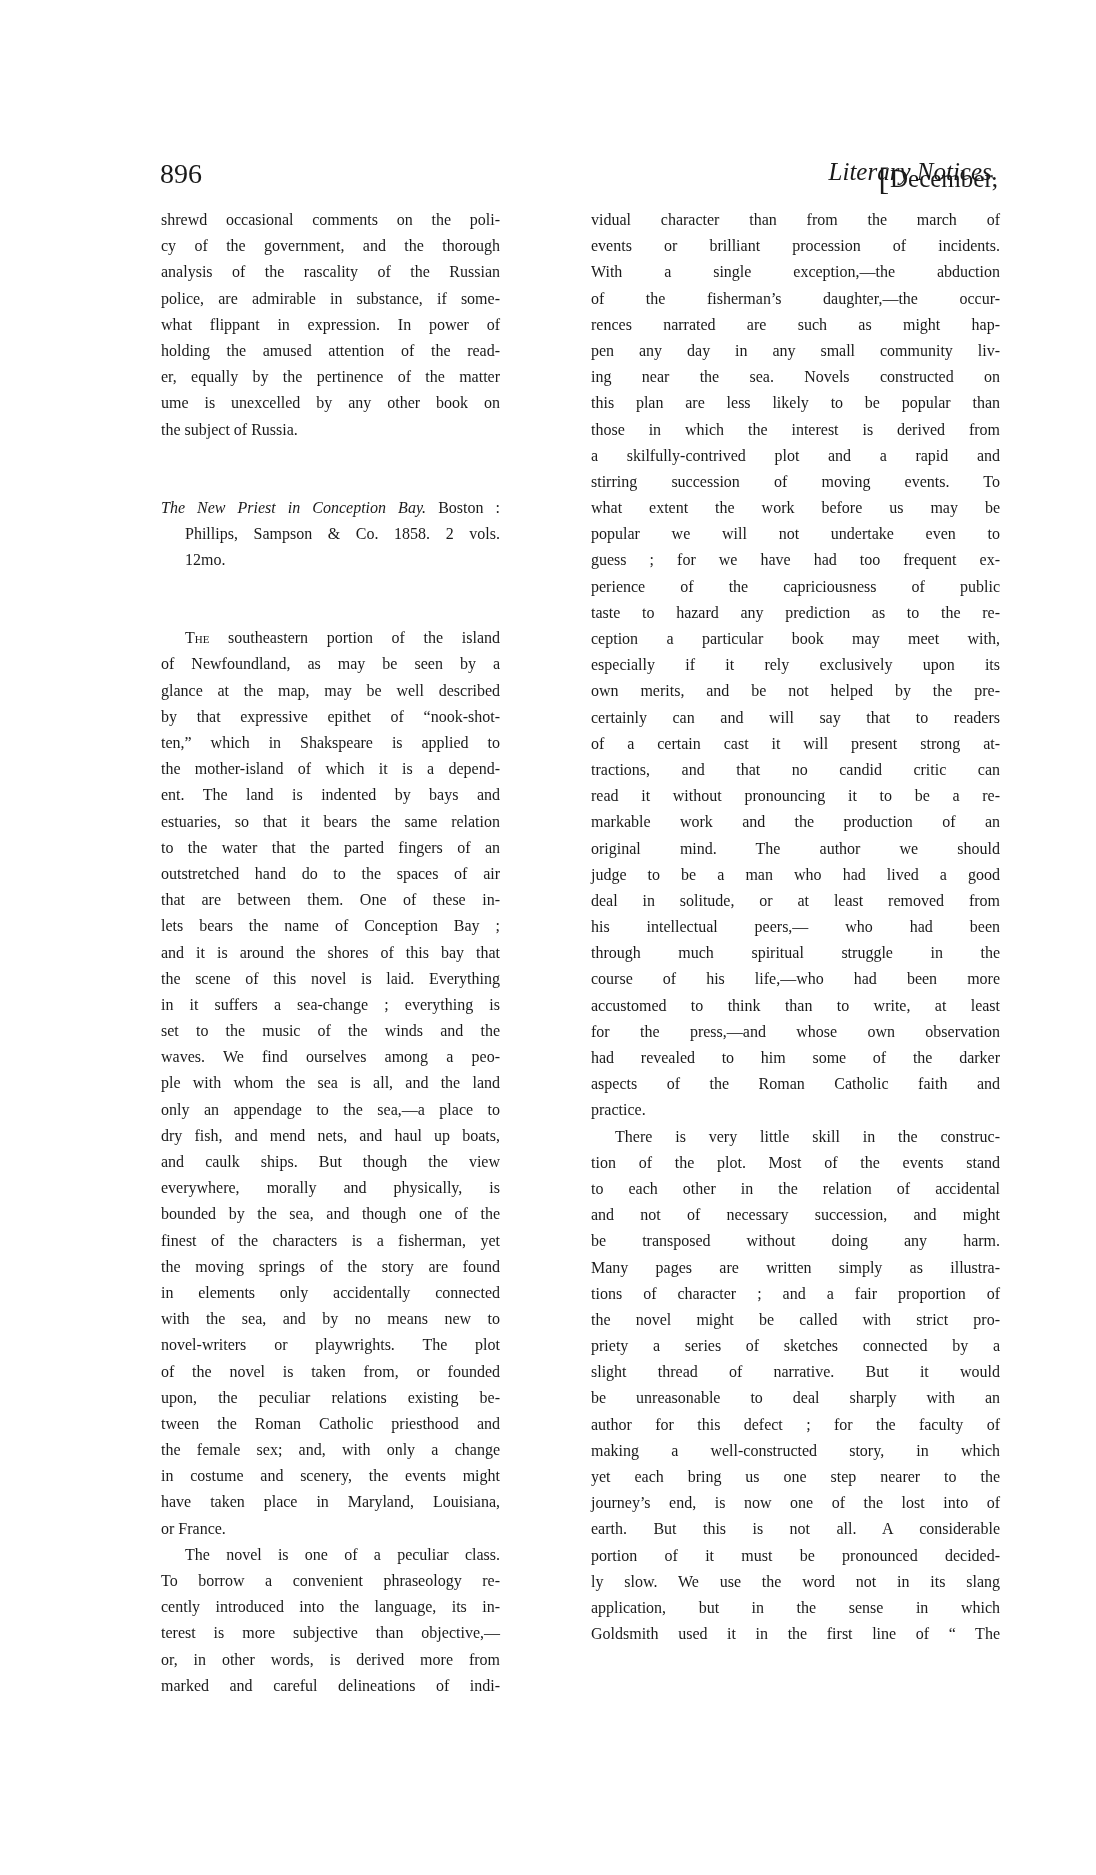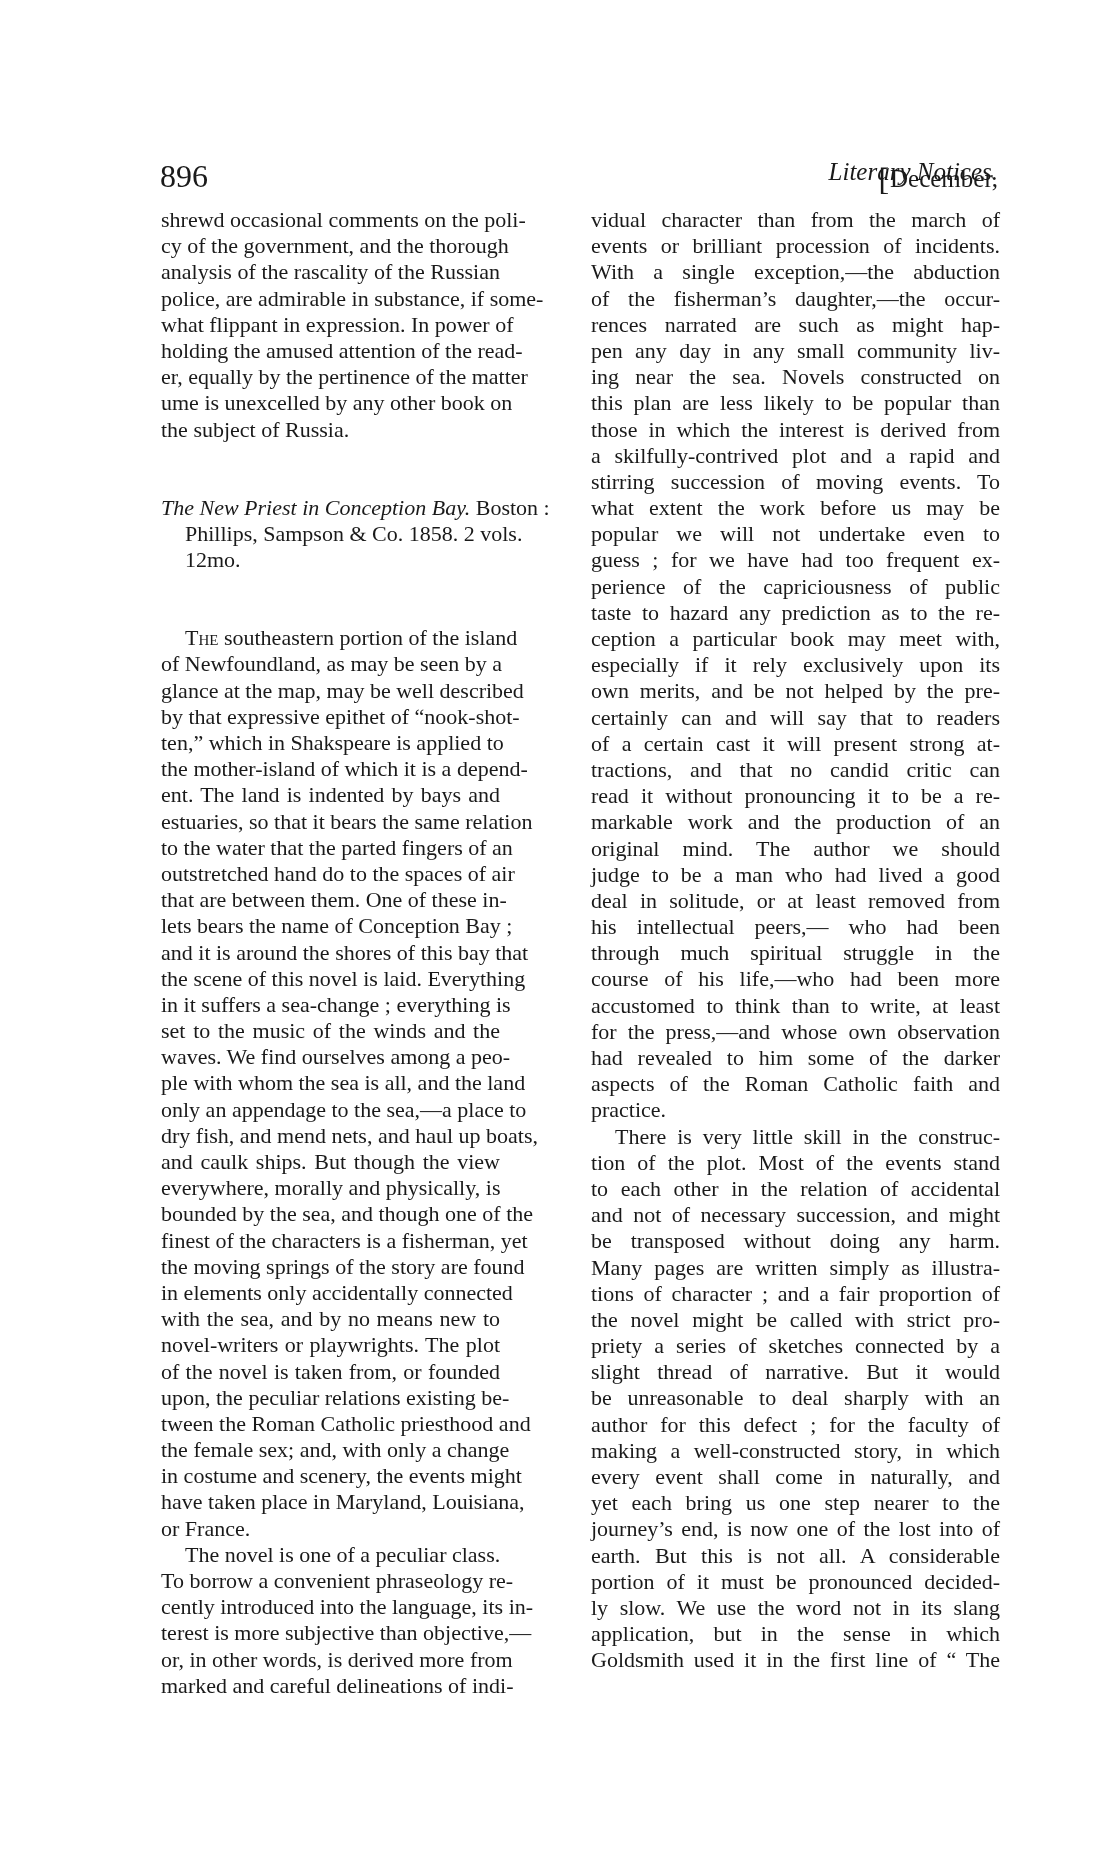--- a/index.html
+++ b/index.html
@@ -1,23 +1,23 @@
 <!DOCTYPE html>
 <html><head>
 <meta charset="utf-8">
 <style>
   html, body { margin: 0; padding: 0; background: #ffffff; }
   body { width: 1096px; height: 1875px; position: relative; overflow: hidden;
          font-family: "Liberation Serif", "DejaVu Serif", serif; color: #1a1a1a; }
   .header { position: absolute; top: 158px; left: 160px; width: 838px; height: 36px; }
-  .pagenum { position: absolute; left: 0; top: 0; font-size: 32px; }
+  .pagenum { position: absolute; left: 0; top: 0; font-size: 28px; }
   .running { position: absolute; left: 0; right: 0; top: 0; text-align: right; font-style: italic; font-size: 25px; }
   .month { position: absolute; right: 0; top: 0; font-size: 25px; }
   .month .br { font-size: 32px; position: relative; top: 3px; margin-right: 1px; }
-  .col { position: absolute; top: 207px; font-size: 22px; line-height: 26.2px; text-align: justify; }
+  .col { position: absolute; top: 207px; font-size: 16px; line-height: 26.2px; text-align: justify; }
   .col.left { left: 161px; width: 339px; }
   .col.right { left: 591px; width: 409px; }
   .line { display: block; text-align: justify; text-align-last: justify; white-space: nowrap; height: 26.2px; }
   .line.last { text-align-last: left; }
   .line.indent { padding-left: 24px; }
   .line.hang { padding-left: 24px; }
   .gap { height: 52px; }
   .gap2 { height: 52px; }
   .ital { font-style: italic; }
   .sc { font-variant: small-caps; }
@@ -144,21 +144,20 @@
       <span class="line">and not of necessary succession, and might</span>
       <span class="line">be transposed without doing any harm.</span>
       <span class="line">Many pages are written simply as illustra-</span>
       <span class="line">tions of character ; and a fair proportion of</span>
       <span class="line">the novel might be called with strict pro-</span>
       <span class="line">priety a series of sketches connected by a</span>
       <span class="line">slight thread of narrative.  But it would</span>
       <span class="line">be unreasonable to deal sharply with an</span>
       <span class="line">author for this defect ; for the faculty of</span>
       <span class="line">making a well-constructed story, in which</span>
-      <span class="line">every event shall come in naturally, and</span>
       <span class="line">yet each bring us one step nearer to the</span>
       <span class="line">journey’s end, is now one of the lost into of</span>
       <span class="line">earth.  But this is not all.  A considerable</span>
       <span class="line">portion of it must be pronounced decided-</span>
       <span class="line">ly slow.  We use the word not in its slang</span>
       <span class="line">application, but in the sense in which</span>
       <span class="line">Goldsmith used it in the first line of “ The</span>
     </div>
 </div>
 

